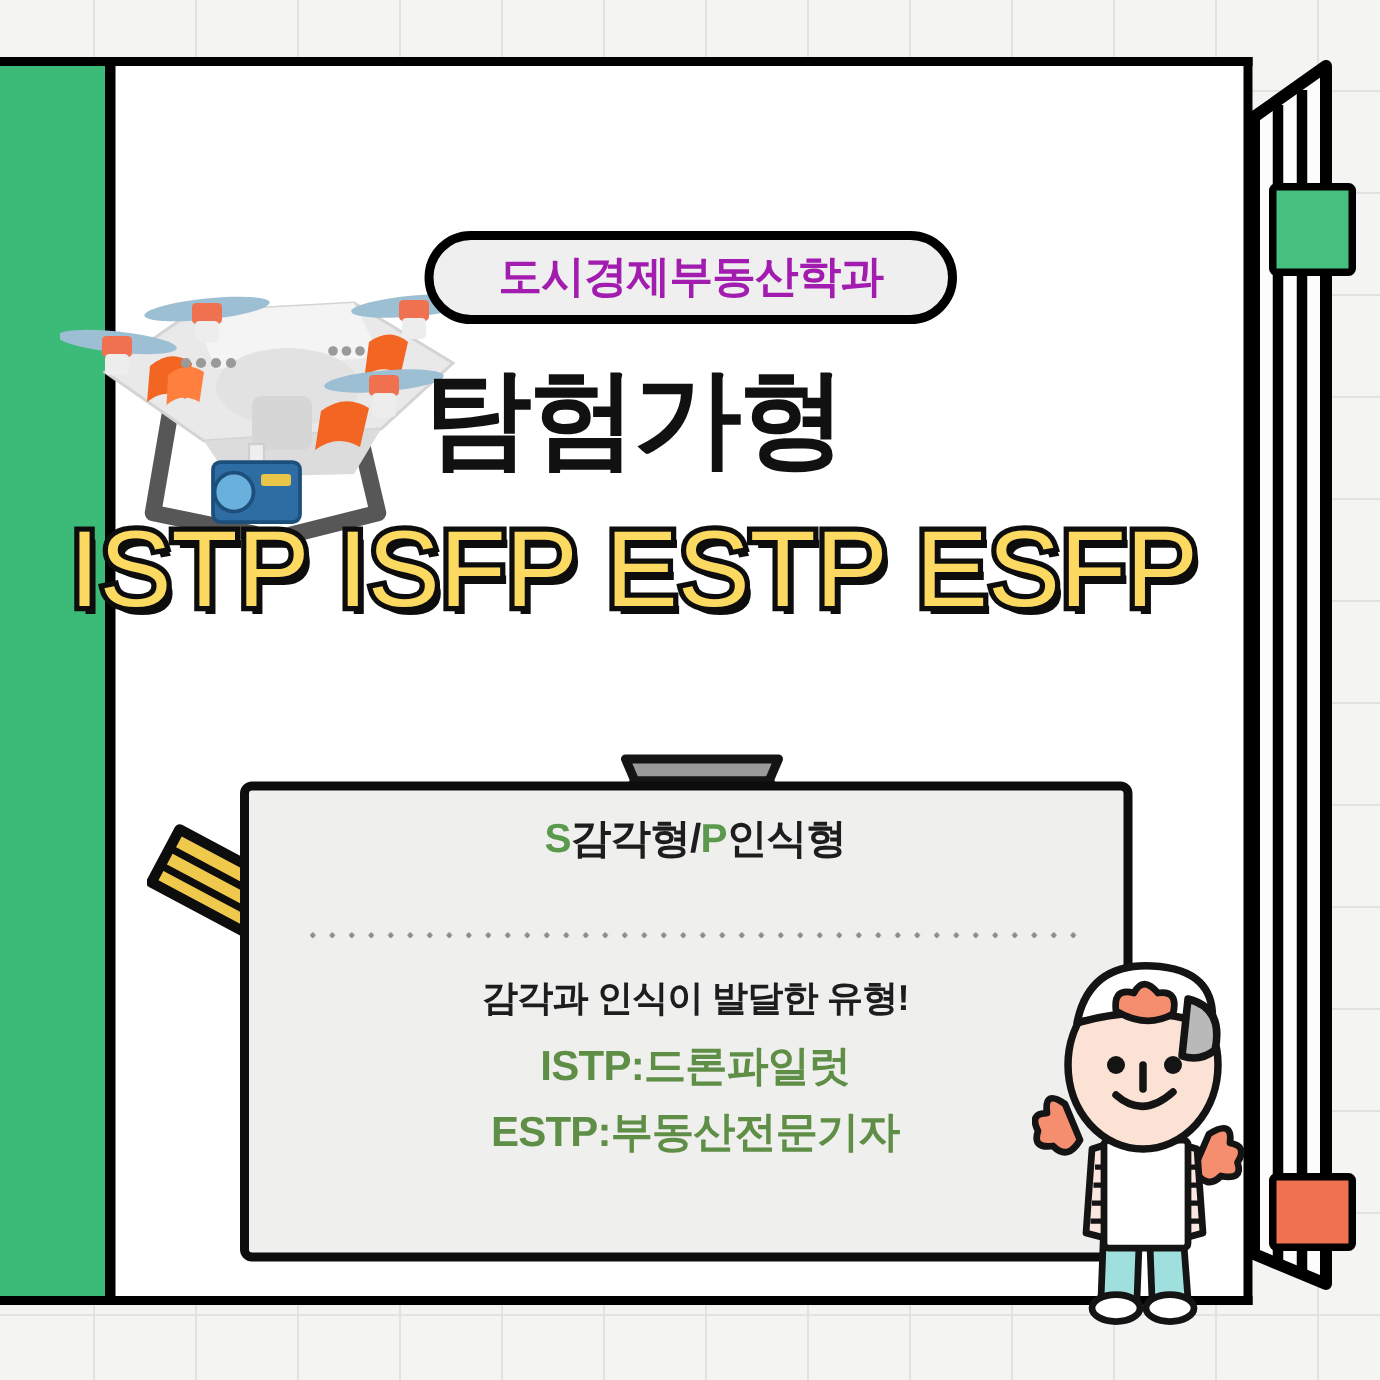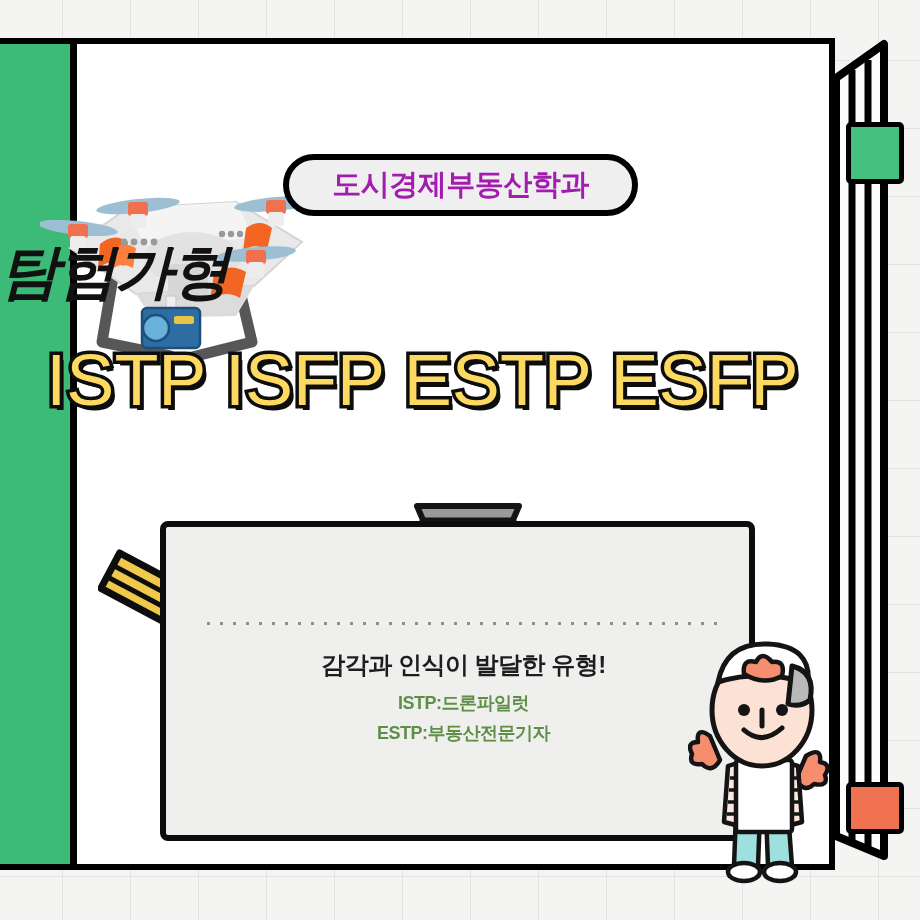--- a/index.html
+++ b/index.html
@@ -62,22 +62,23 @@
     border:6px solid #000;
     border-radius:34px;
     box-sizing:border-box;
     display:flex;align-items:center;justify-content:center;
   }
   #dept-badge span{
     font-size:29px;font-weight:bold;color:#a21caf;letter-spacing:-0.5px;
   }
   #main-title{
     position:absolute;left:0;top:205px;width:845px;
-    font-size:59px;font-weight:bold;color:#111;
-    letter-spacing:-2px;line-height:1;font-style:italic;
+    text-align:center;
+    font-size:72px;font-weight:bold;color:#111;
+    letter-spacing:-2px;line-height:1;
   }
   #mbti-banner{
     position:absolute;left:0;top:305px;width:845px;
     text-align:center;
     font-size:72px;font-weight:normal;
     color:#fcd961;
     letter-spacing:0px;
     line-height:1.05;
     -webkit-text-stroke:7px #0d0d0d;
     paint-order:stroke fill;
@@ -112,21 +113,21 @@
   }
   #card-subtitle{
     position:absolute;left:0;top:122px;width:595px;text-align:center;
     font-size:24px;font-weight:bold;color:#1d1d1d;letter-spacing:-0.5px;
   }
   #job-list{
     position:absolute;left:0;top:160px;width:595px;
   }
   .job-line{
     text-align:center;
-    font-size:18px;font-weight:bold;
+    font-size:28px;font-weight:bold;
     color:#5f8f47;
     letter-spacing:-0.5px;
     margin:4px 0;
     line-height:1.42;
   }
   .job-line span.hl{
     background:#f6f2cf;
     border-radius:12px;
     padding:1px 10px;
   }
@@ -240,20 +241,23 @@
   <div id="card-tape">
     <svg width="112" height="38" viewBox="0 0 112 38">
       <path d="M5 5 L107 5 L101 19 L107 33 L5 33 L11 19 Z" fill="#9a9a9a" stroke="#141414" stroke-width="6" stroke-linejoin="round"></path>
       <line x1="8" y1="19" x2="104" y2="19" stroke="#141414" stroke-width="5"></line>
     </svg>
   </div>
 
   <div id="info-card">
 
     <div id="card-head">
+      <div>
+        <span class="accent-green">S</span><span>감각형/</span><span class="accent-green">P</span><span>인식형</span>
+      </div>
     </div>
 
     <div id="dotted-divider"></div>
 
     <div id="card-subtitle">감각과 인식이 발달한 유형!</div>
 
     <div id="job-list">
       <div class="job-line"><span>ISTP:드론파일럿</span></div>
       <div class="job-line"><span>ESTP:부동산전문기자</span></div>
     </div>

